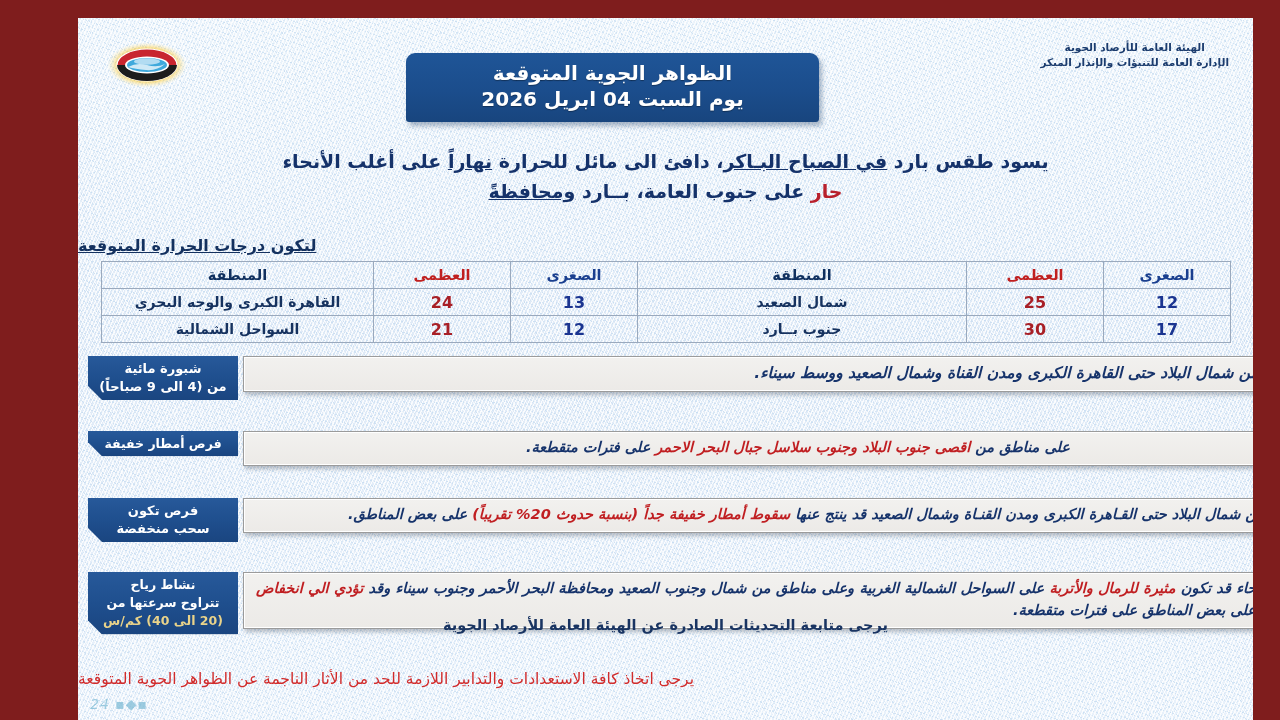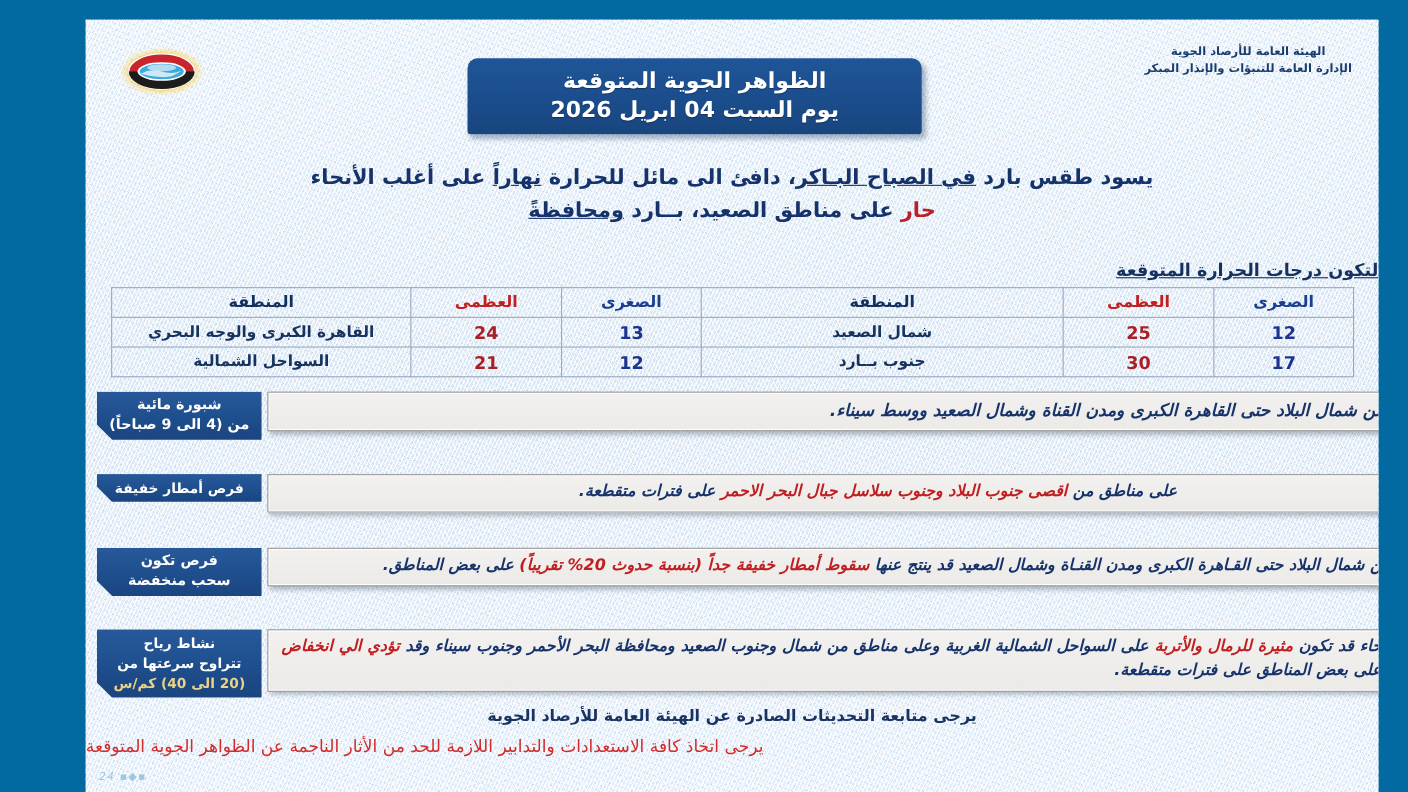--- a/index.html
+++ b/index.html
@@ -9,21 +9,21 @@
     height: 720px;
     overflow: hidden;
     background: #ffffff;
     font-family: "DejaVu Sans", "Liberation Sans", sans-serif;
   }
 
   #page {
     position: relative;
     width: 1280px;
     height: 720px;
-    background: #0369a1;
+    background: #7f1d1d;
   }
 
   
   #sheet {
     position: absolute;
     left: 78px;
     top: 18px;
     width: 1175px;
     height: 702px;
     background-color: #e3eef9;
@@ -55,21 +55,21 @@
     position: absolute;
     left: 17px;
     top: 21px;
     width: 104px;
     height: 52px;
   }
 
   
   #title-banner {
     position: absolute;
-    left: 347px;
+    left: 328px;
     top: 35px;
     width: 393px;
     padding: 7px 10px 9px;
     background: linear-gradient(180deg, #1f5597 0%, #1b4d8c 55%, #18457e 100%);
     border-radius: 9px 9px 3px 3px;
     box-shadow: 3px 4px 5px rgba(40,70,110,.38);
     text-align: center;
     color: #ffffff;
     font-size: 20px;
     font-weight: bold;
@@ -91,21 +91,21 @@
   }
   #summary .u { text-decoration: underline; margin-top: 48px; }
   #summary .hot { color: #b8202c; }
 
   
   #temp-heading {
     position: absolute;
     left: 0;
     top: 218px;
     width: 1175px;
-    text-align: right;
+    text-align: left;
     font-size: 16px;
     font-weight: bold;
     color: #14315f;
     text-decoration: underline;
   }
 
   
   #temp-table {
     position: absolute;
     left: 23px;
@@ -194,21 +194,21 @@
   #row-3 { top: 480px; height: 58px; }
   #row-3 .phen-text { font-size: 14.5px; }
   #row-4 { top: 554px; height: 85px; }
   #row-4 .phen-text { font-size: 14.5px; }
   #row-4 .phen-label { font-size: 12.5px; line-height: 1.45; }
 
   
   #footer-1 {
     position: absolute;
     left: 0;
-    top: 625px;
+    top: 599px;
     width: 1175px;
     text-align: center;
     font-size: 14.5px;
     font-weight: bold;
     color: #193462;
   }
   #footer-2 {
     position: absolute;
     left: 0;
     top: 652px;
@@ -216,21 +216,21 @@
     text-align: left;
     font-size: 15.5px;
     font-weight: normal;
     color: #d12b2b;
   }
 
   #watermark {
     position: absolute;
     left: 12px;
     bottom: 8px;
-    font-size: 10px;
+    font-size: 14px;
     color: #7fbcd6;
     letter-spacing: 1px;
     opacity: .75;
     font-style: italic;
   }
 </style>
 </head>
 <body>
 
 <div id="page">
@@ -262,21 +262,21 @@
       </svg>
     </div>
 
     <div id="title-banner">
       <div>الظواهر الجوية المتوقعة</div>
       <div>يوم السبت 04 ابريل 2026</div>
     </div>
 
     <div id="summary">
       <span>يسود طقس بارد </span><span class="u">في الصباح البـاكر</span><span>، دافئ الى مائل للحرارة </span><span class="u">نهاراً</span><span> على أغلب الأنحاء</span><br>
-      <span class="hot">حار</span><span> على مناطق الصعيد، بــارد </span><span class="u">ومحافظةً</span>
+      <span class="hot">حار</span><span> على جنوب العامة، بــارد </span><span class="u">ومحافظةً</span>
     </div>
 
     <div id="temp-heading">لتكون درجات الحرارة المتوقعة</div>
 
     <table id="temp-table">
       <thead>
         <tr>
           <th class="col-min h-min">الصغرى</th>
           <th class="col-max h-max">العظمى</th>
           <th class="col-reg h-region">المنطقة</th>

